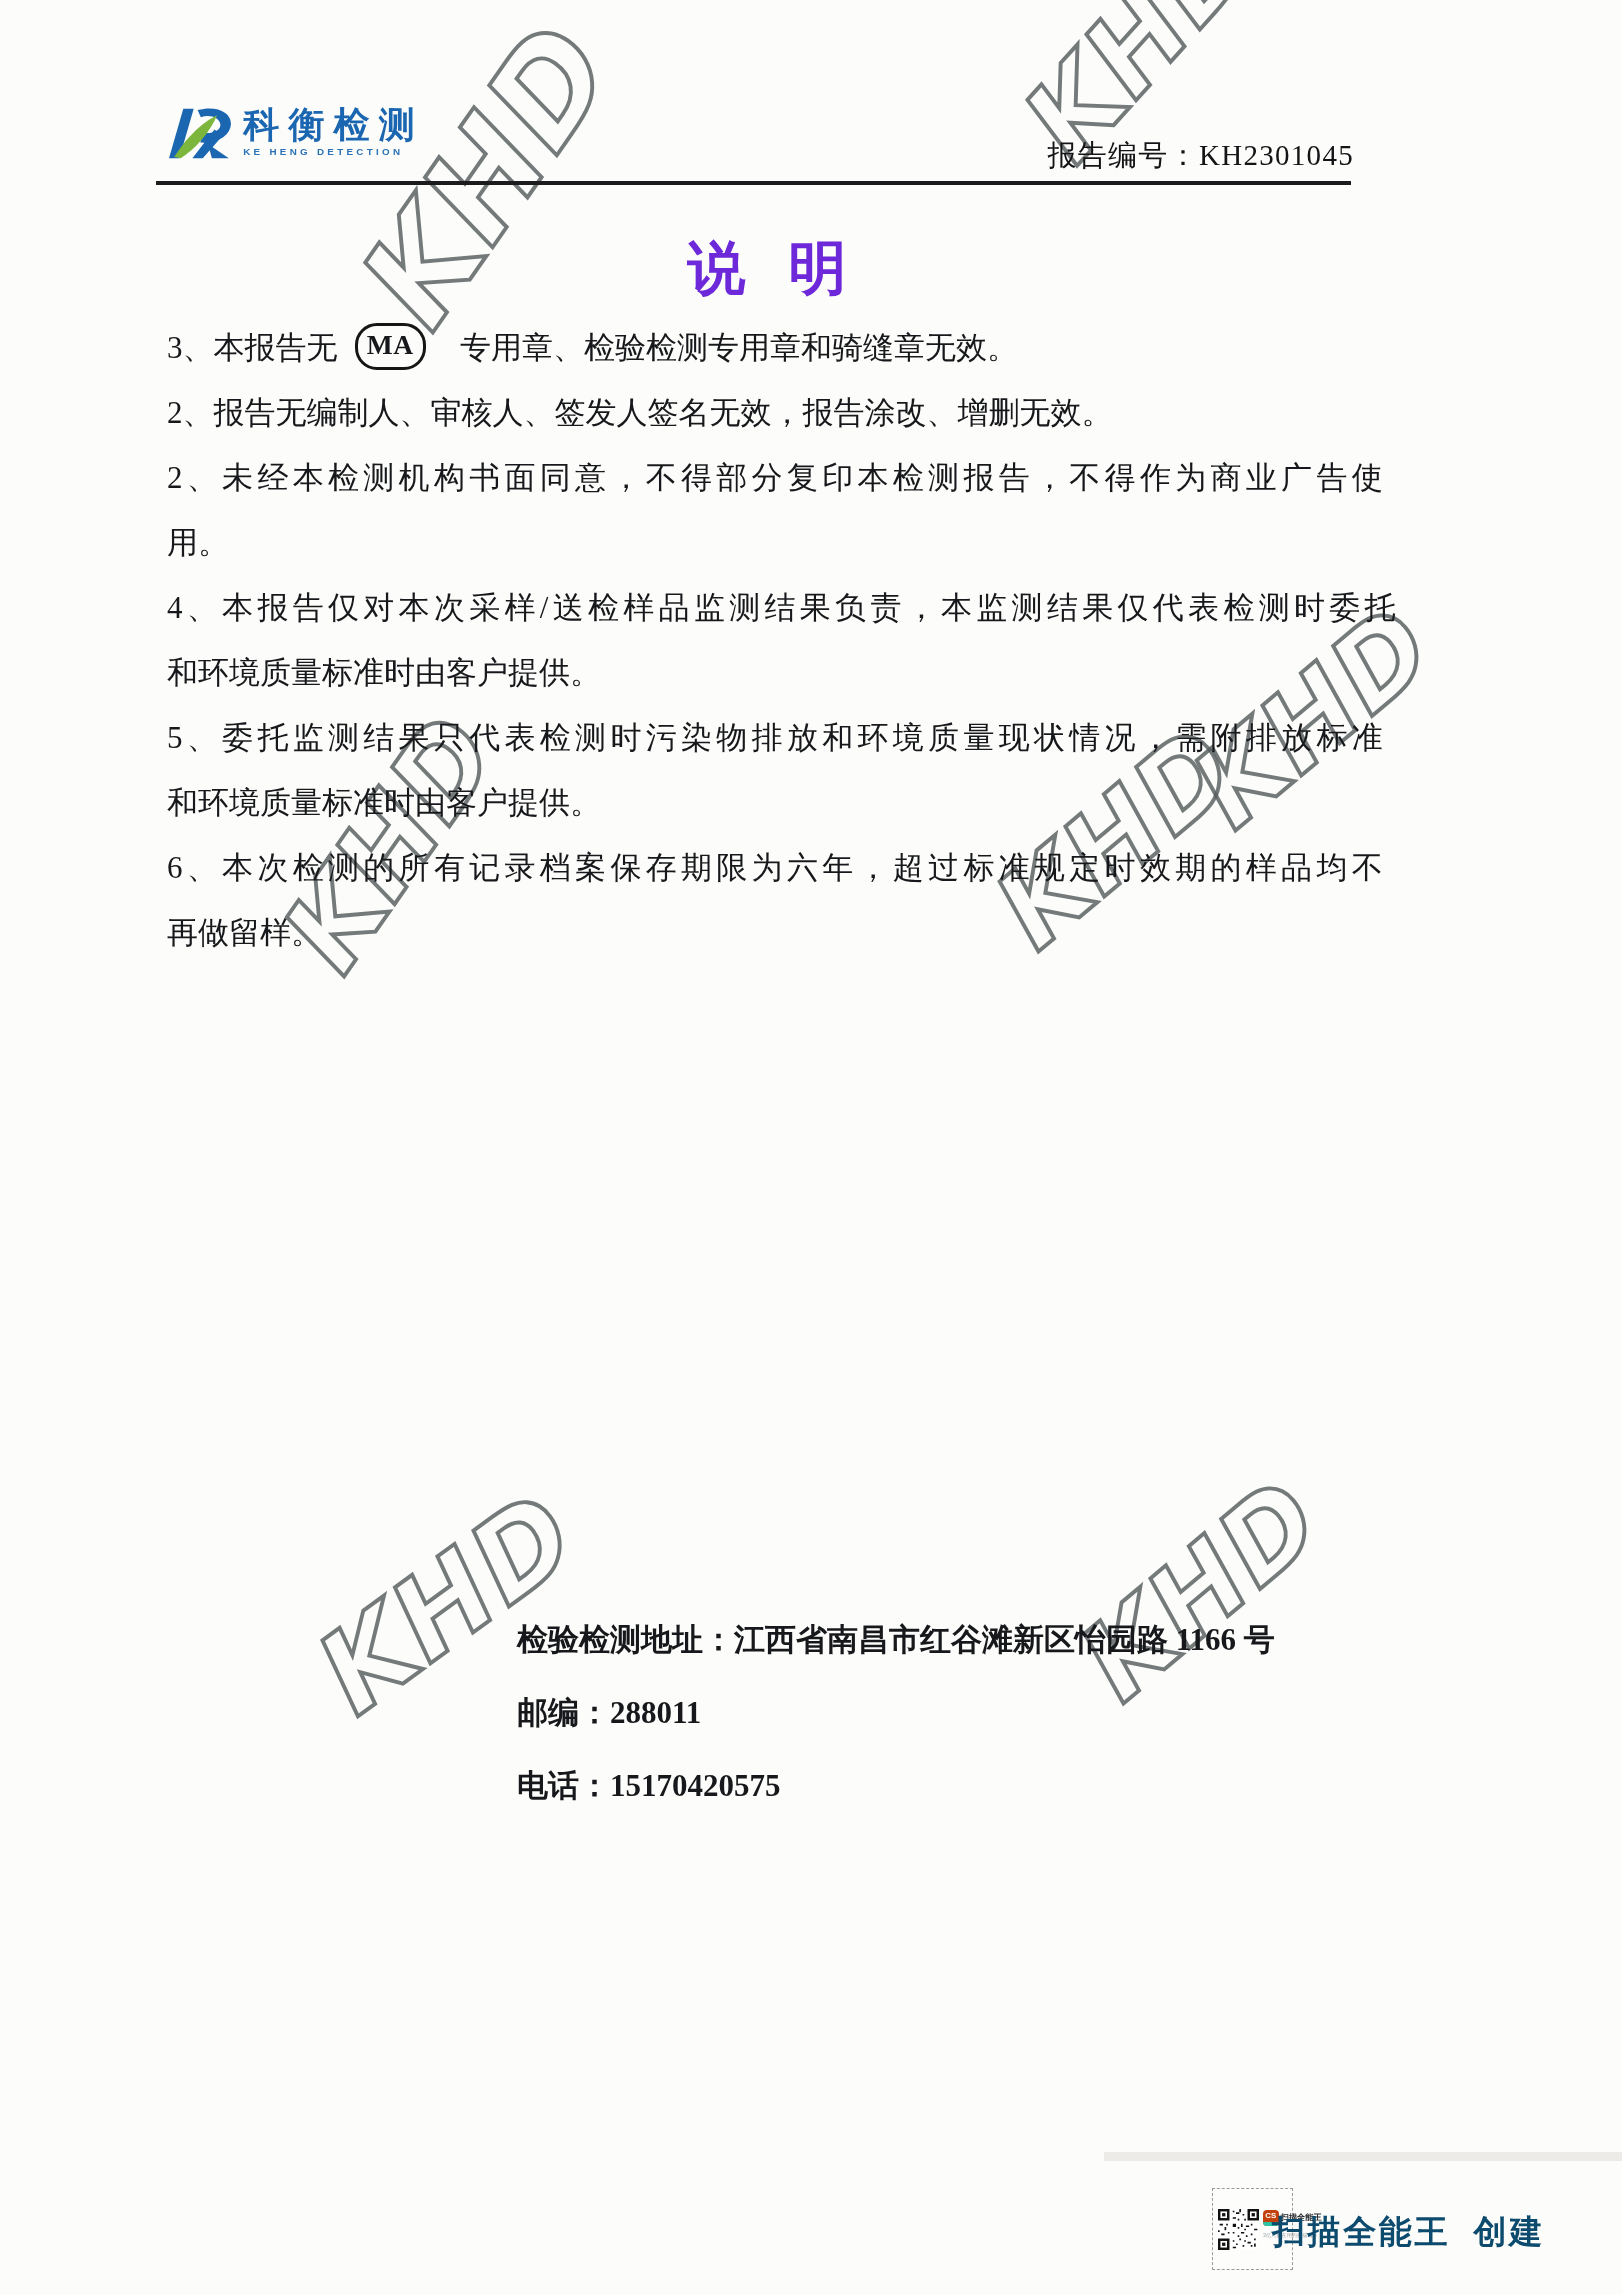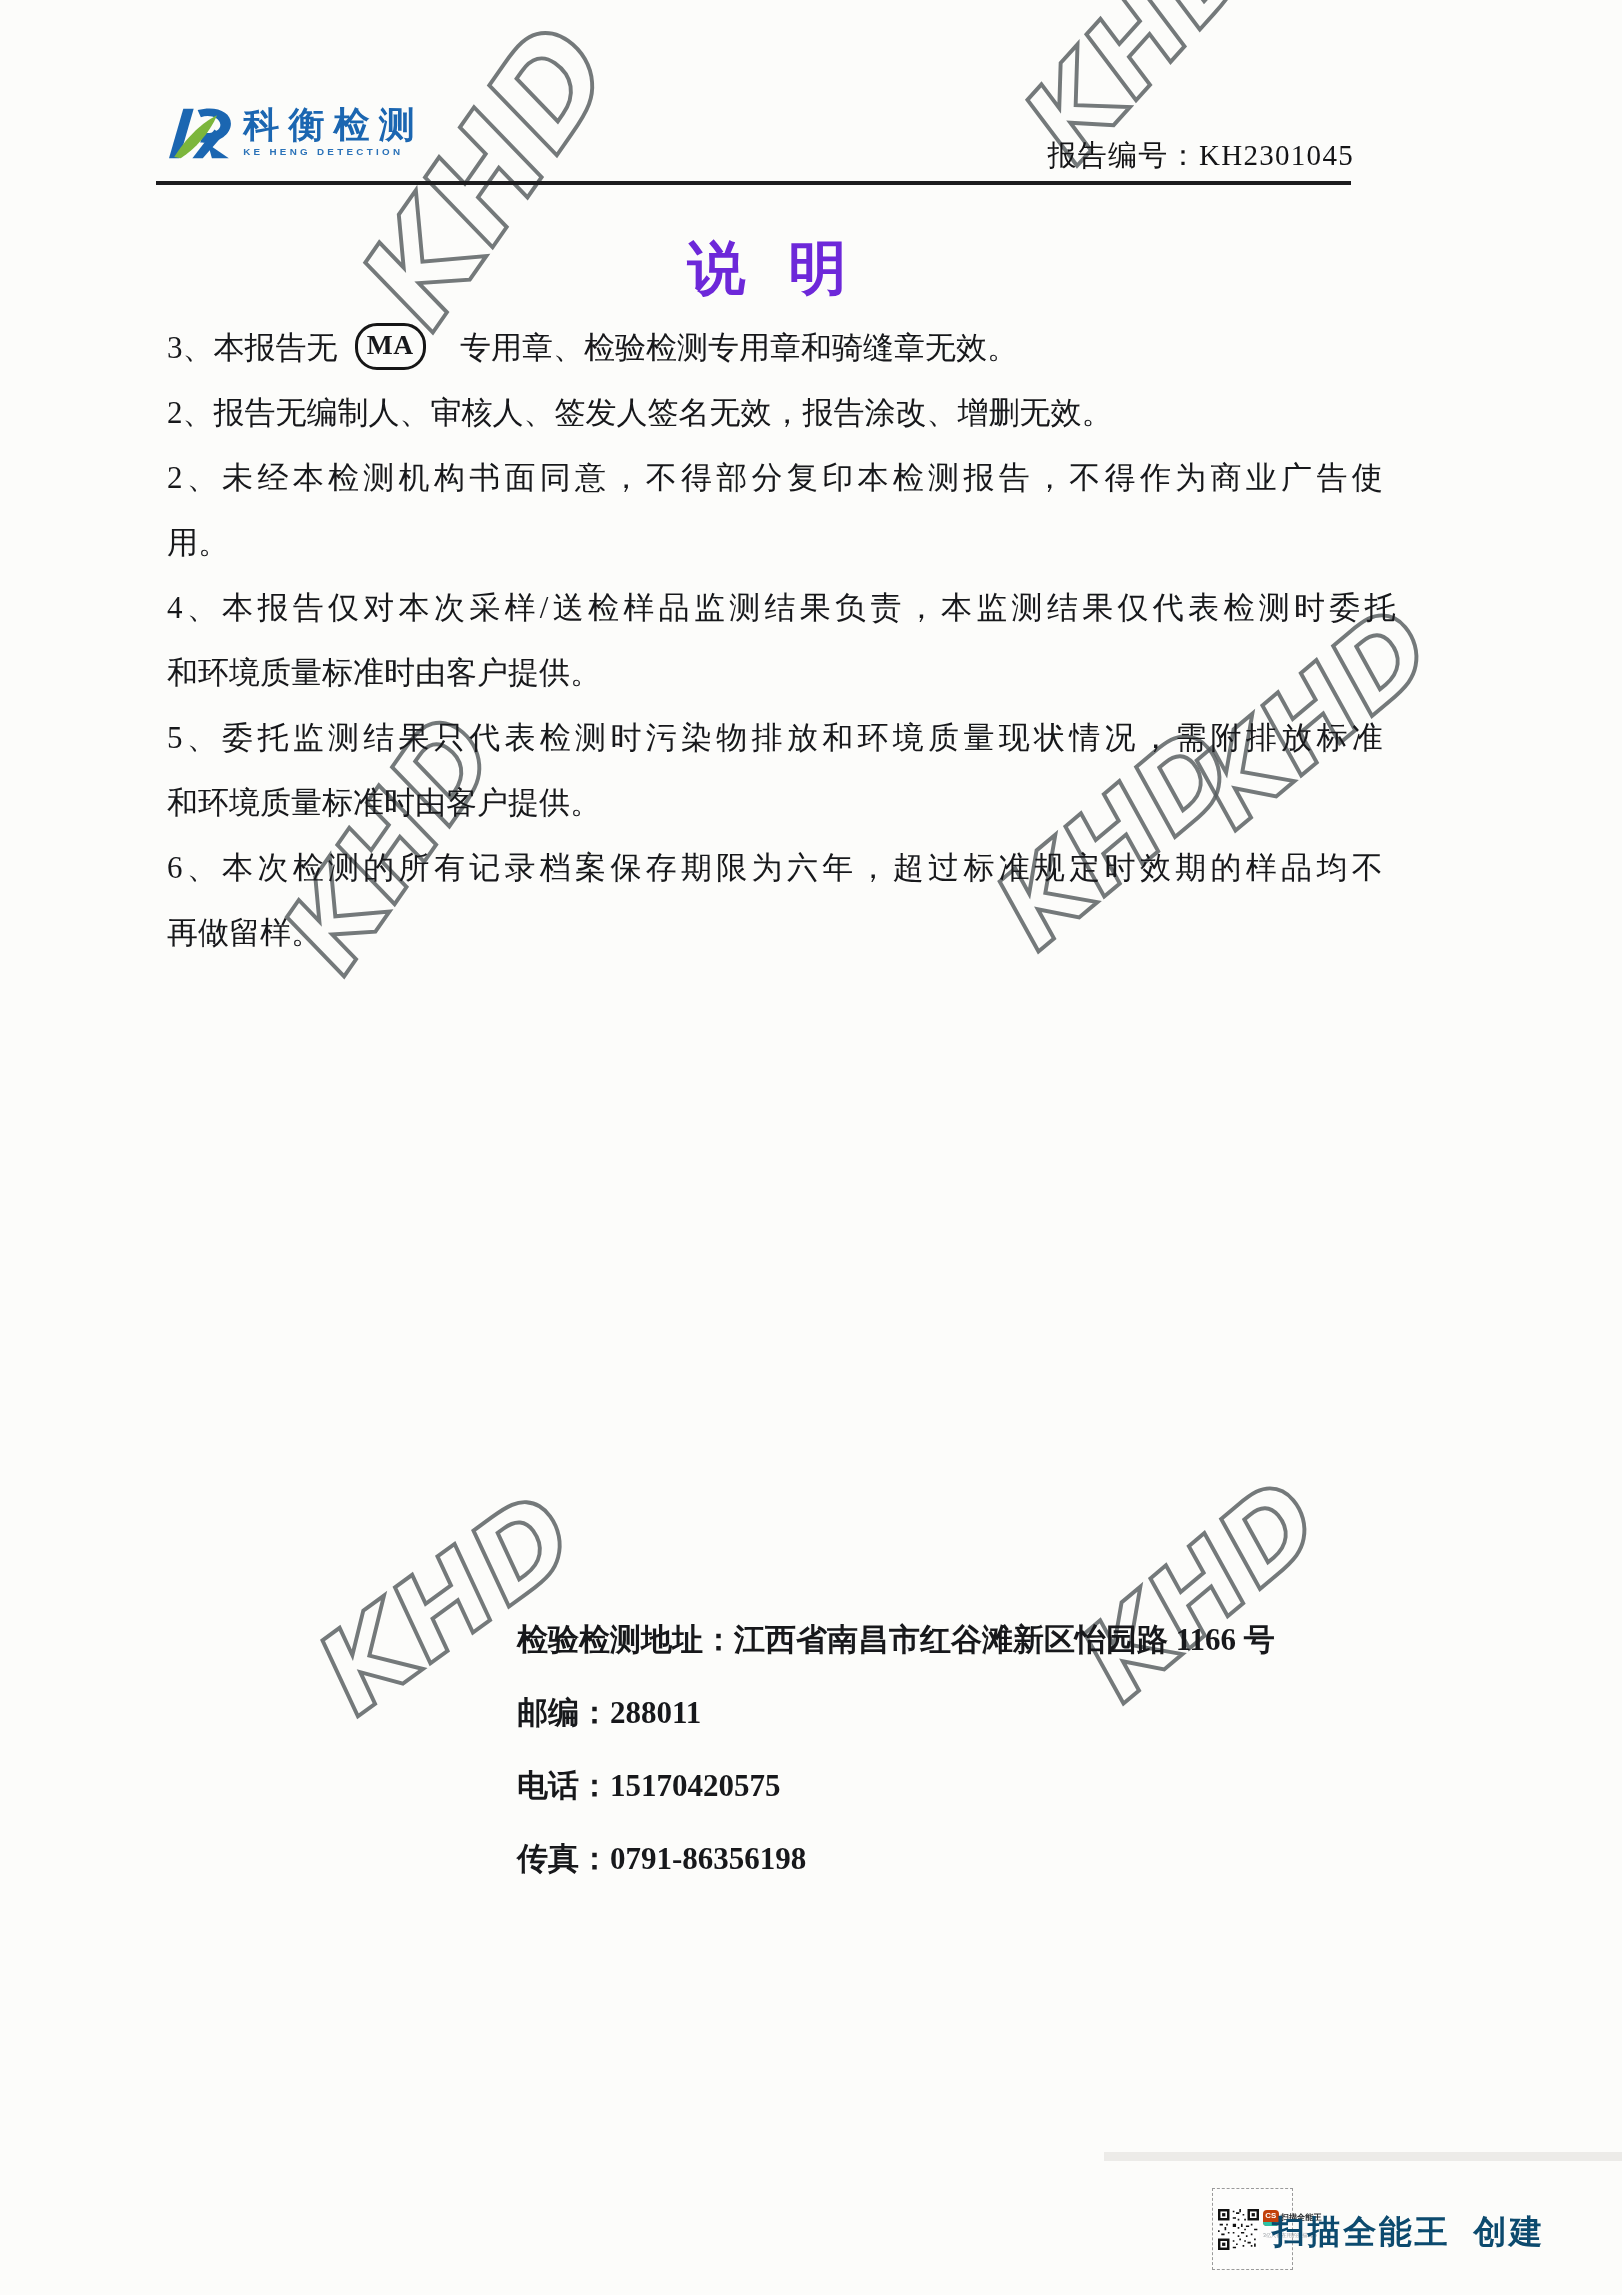--- a/index.html
+++ b/index.html
@@ -108,21 +108,20 @@
     <div class="bl just">5、委托监测结果只代表检测时污染物排放和环境质量现状情况，需附排放标准</div>
     <div class="bl">和环境质量标准时由客户提供。</div>
     <div class="bl just">6、本次检测的所有记录档案保存期限为六年，超过标准规定时效期的样品均不</div>
     <div class="bl">再做留样。</div>
   </div>
 
   <div class="contact">
     <div>检验检测地址：江西省南昌市红谷滩新区怡园路 1166 号</div>
     <div>邮编：288011</div>
     <div>电话：15170420575</div>
-    <div>传真：0791-86356198</div>
   </div>
 
   <div class="scan-band"></div>
 
   <div class="cs-badge">
     <svg class="qr" viewBox="0 0 25 25">
       <rect x="0" y="0" width="25" height="25" fill="#fff"></rect>
       <g fill="#111">
         <rect x="0" y="0" width="7" height="7"></rect>
           <rect x="18" y="0" width="7" height="7"></rect>

